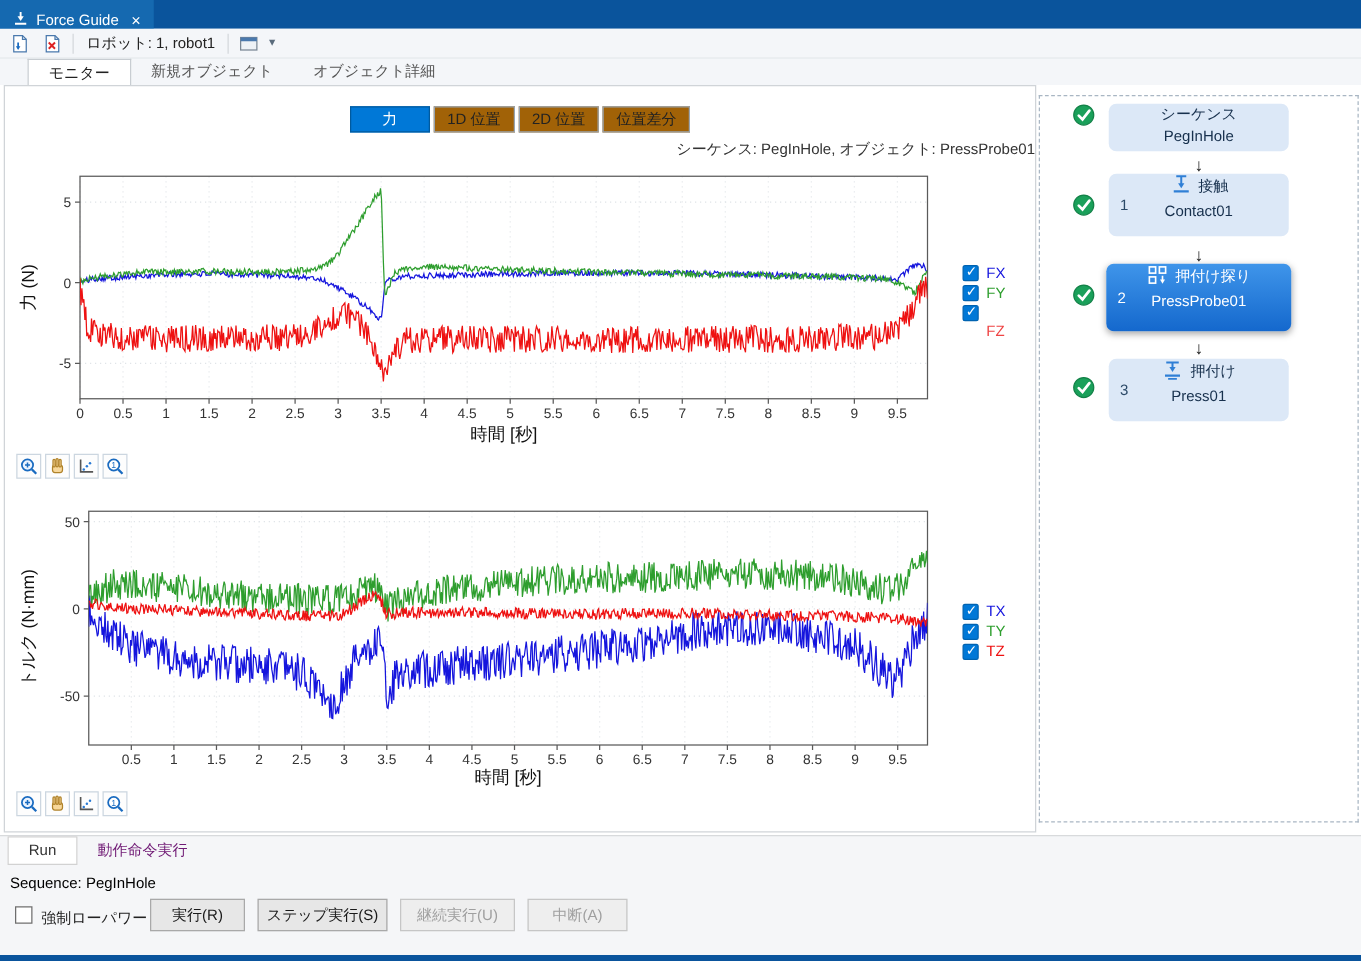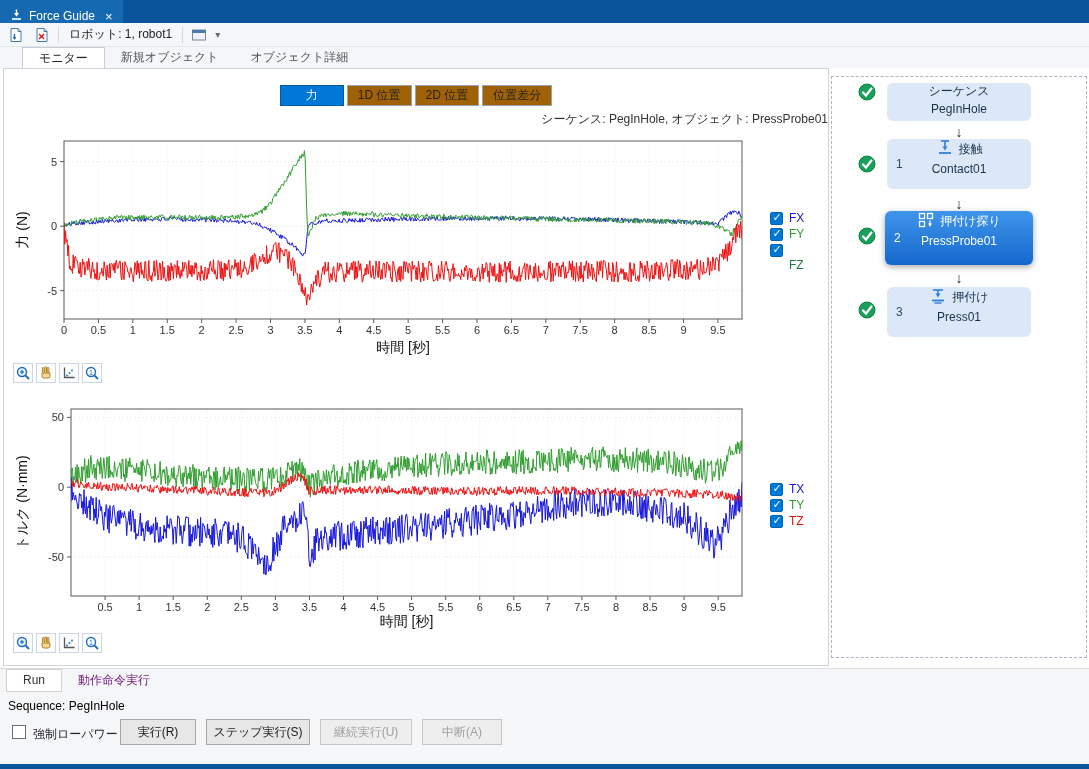--- a/index.html
+++ b/index.html
@@ -219,21 +219,21 @@
     <div class="legend-item">
       <span class="cb"></span>
       <span style="color: rgb(21, 21, 221);">FX</span>
     </div>
     <div class="legend-item">
       <span class="cb"></span>
       <span style="color: rgb(46, 158, 46);">FY</span>
     </div>
     <div class="legend-item">
       <span class="cb"></span>
-      <span style="color: #15803d; margin-top: 29px;">FZ</span>
+      <span style="color: #ef4444; margin-top: 29px;">FZ</span>
     </div>
   </div>
   <div class="chart-tools" id="tools1">
     <span class="tool">
       <svg width="16" height="16" viewBox="0 0 16 16">
           <circle cx="7" cy="7" r="4.5" fill="#eaf3ff" stroke="#1a6bc0" stroke-width="1.4"></circle>
           <line x1="10.5" y1="10.5" x2="14" y2="14" stroke="#1a6bc0" stroke-width="1.8"></line>
           <line x1="7" y1="5" x2="7" y2="9" stroke="#1a6bc0" stroke-width="1.2"></line>
           <line x1="5" y1="7" x2="9" y2="7" stroke="#1a6bc0" stroke-width="1.2"></line>
         </svg>

